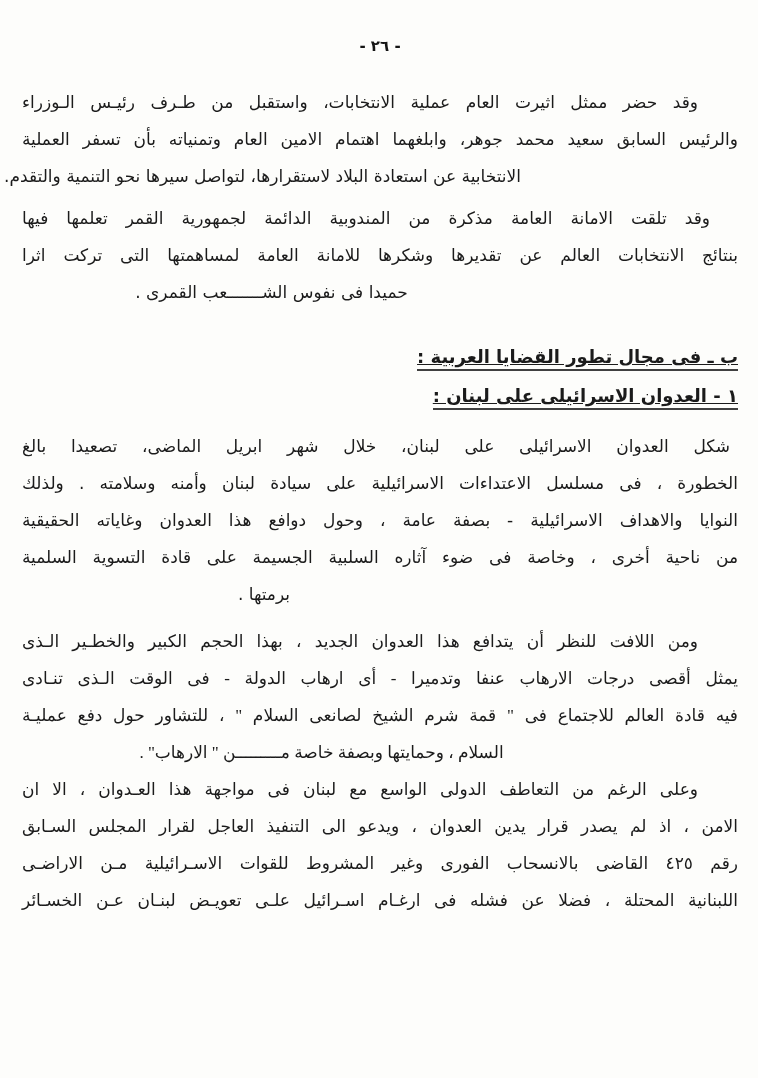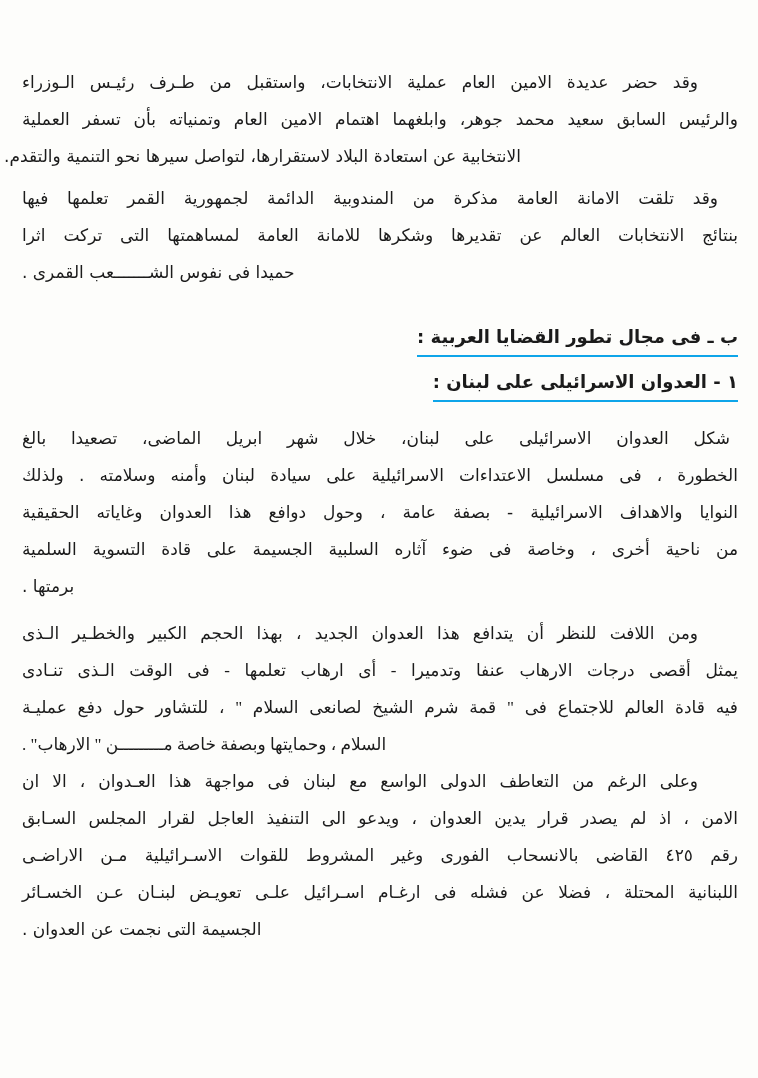--- a/index.html
+++ b/index.html
@@ -32,56 +32,57 @@
     white-space:nowrap;
     color:#1b1b1b;
   }
   .line.j{
     white-space:normal;
     text-align:justify;
     text-align-last:justify;
     -moz-text-align-last:justify;
   }
   .line.p{
-    text-align:left;
+    text-align:center;
   }
   .heading{
     text-align:right;
     font-weight:bold;
     font-size:18px;
     line-height:24px;
   }
   .heading .u{
     display:inline-block;
-    border-bottom:2px solid #0ea5e9;
-    padding-bottom:6px;
+    border-bottom:2px solid #404040;
+    text-decoration:underline;
   }
   
   .p1{margin-top:28px;}
   .p2{margin-top:5px;}
   .hb{margin-top:34px;}
   .h1{margin-top:13px;}
   .p3{margin-top:18px;}
   .p4{margin-top:10px;font-family:Liberation Serif, serif;}
   .p5{margin-top:0;}
 </style>
 </head>
 <body>
 
 <div class="page">
 
+  <div class="page-number">- ٢٦ -</div>
 
   <div class="para p1">
-    <div class="line j" style="margin-right:40px">وقد حضر عديدة الامين العام عملية الانتخابات، واستقبل من طـرف رئيـس الـوزراء</div>
+    <div class="line j" style="margin-right:40px">وقد حضر ممثل اثيرت العام عملية الانتخابات، واستقبل من طـرف رئيـس الـوزراء</div>
     <div class="line j">والرئيس السابق سعيد محمد جوهر، وابلغهما اهتمام الامين العام وتمنياته بأن تسفر العملية</div>
     <div class="line p" style="margin-right:217px">الانتخابية عن استعادة البلاد لاستقرارها، لتواصل سيرها نحو التنمية والتقدم.</div>
   </div>
 
   <div class="para p2">
-    <div class="line j" style="margin-right:20px">وقد تلقت الامانة العامة مذكرة من المندوبية الدائمة لجمهورية القمر تعلمها فيها</div>
+    <div class="line j" style="margin-right:28px">وقد تلقت الامانة العامة مذكرة من المندوبية الدائمة لجمهورية القمر تعلمها فيها</div>
     <div class="line j">بنتائج الانتخابات العالم عن تقديرها وشكرها للامانة العامة لمساهمتها التى تركت اثرا</div>
     <div class="line p" style="margin-right:217px">حميدا فى نفوس الشـــــــعب القمرى .</div>
   </div>
 
   <div class="heading hb">
     <span class="u">ب ـ فى مجال تطور القضايا العربية  :</span>
   </div>
 
   <div class="heading h1">
     <span class="u">١ -   العدوان الاسرائيلى على لبنان :</span>
@@ -90,26 +91,25 @@
   <div class="para p3">
     <div class="line j" style="margin-right:8px">شكل العدوان  الاسرائيلى على لبنان، خلال شهر ابريل الماضى، تصعيدا بالغ</div>
     <div class="line j">الخطورة ، فى مسلسل الاعتداءات الاسرائيلية على سيادة  لبنان وأمنه وسلامته . ولذلك</div>
     <div class="line j">النوايا والاهداف الاسرائيلية - بصفة عامة ، وحول دوافع هذا العدوان وغاياته الحقيقية</div>
     <div class="line j">من ناحية أخرى ، وخاصة فى ضوء آثاره السلبية الجسيمة  على قادة التسوية السلمية</div>
     <div class="line p" style="margin-right:232px">برمتها .</div>
   </div>
 
   <div class="para p4">
     <div class="line j" style="margin-right:40px">ومن اللافت للنظر أن يتدافع هذا العدوان الجديد ، بهذا الحجم الكبير والخطـير الـذى</div>
-    <div class="line j">يمثل أقصى درجات الارهاب عنفا وتدميرا - أى ارهاب تعلمها - فى الوقت الـذى تنـادى</div>
+    <div class="line j">يمثل أقصى درجات الارهاب عنفا وتدميرا - أى ارهاب الدولة - فى الوقت الـذى تنـادى</div>
     <div class="line j">فيه قادة العالم للاجتماع فى " قمة شرم الشيخ لصانعى السلام " ، للتشاور حول دفع عمليـة</div>
     <div class="line p" style="margin-right:117px">السلام ، وحمايتها وبصفة خاصة مـــــــــن " الارهاب" .</div>
   </div>
 
   <div class="para p5">
     <div class="line j" style="margin-right:40px">وعلى الرغم من التعاطف الدولى الواسع مع لبنان فى مواجهة هذا  العـدوان ، الا ان</div>
     <div class="line j">الامن ، اذ لم يصدر قرار يدين العدوان ، ويدعو الى التنفيذ العاجل لقرار المجلس  السـابق</div>
     <div class="line j">رقم ٤٢٥ القاضى بالانسحاب الفورى وغير المشروط للقوات الاسـرائيلية مـن الاراضـى</div>
     <div class="line j">اللبنانية المحتلة ، فضلا عن فشله فى  ارغـام اسـرائيل علـى تعويـض لبنـان عـن الخسـائر</div>
-    <div class="line p" style="margin-right:197px">الجسيمة التى نجمت عن العدوان .</div>
   </div>
 
 </div>
 
 </body></html>

